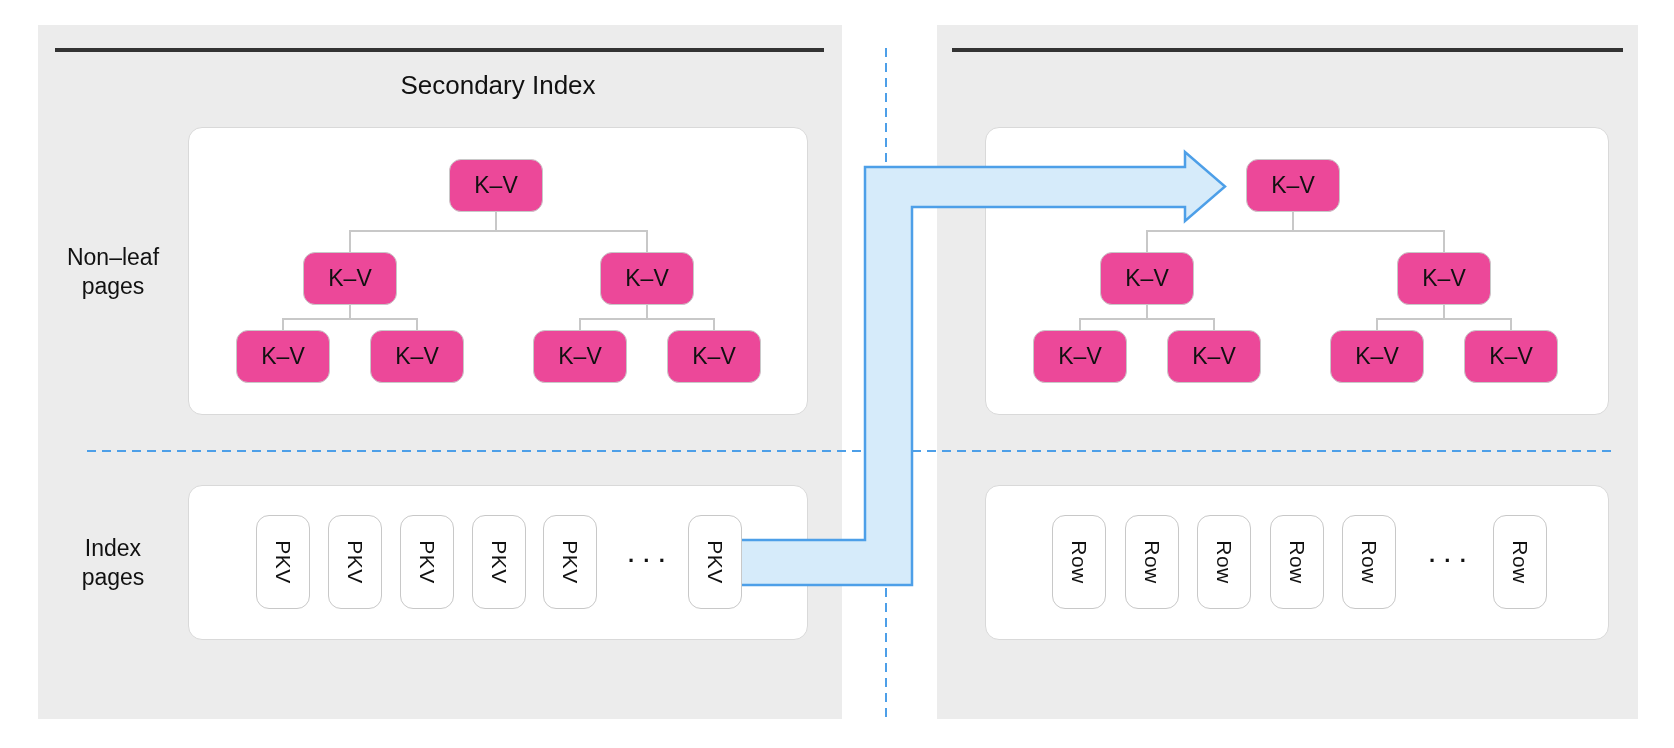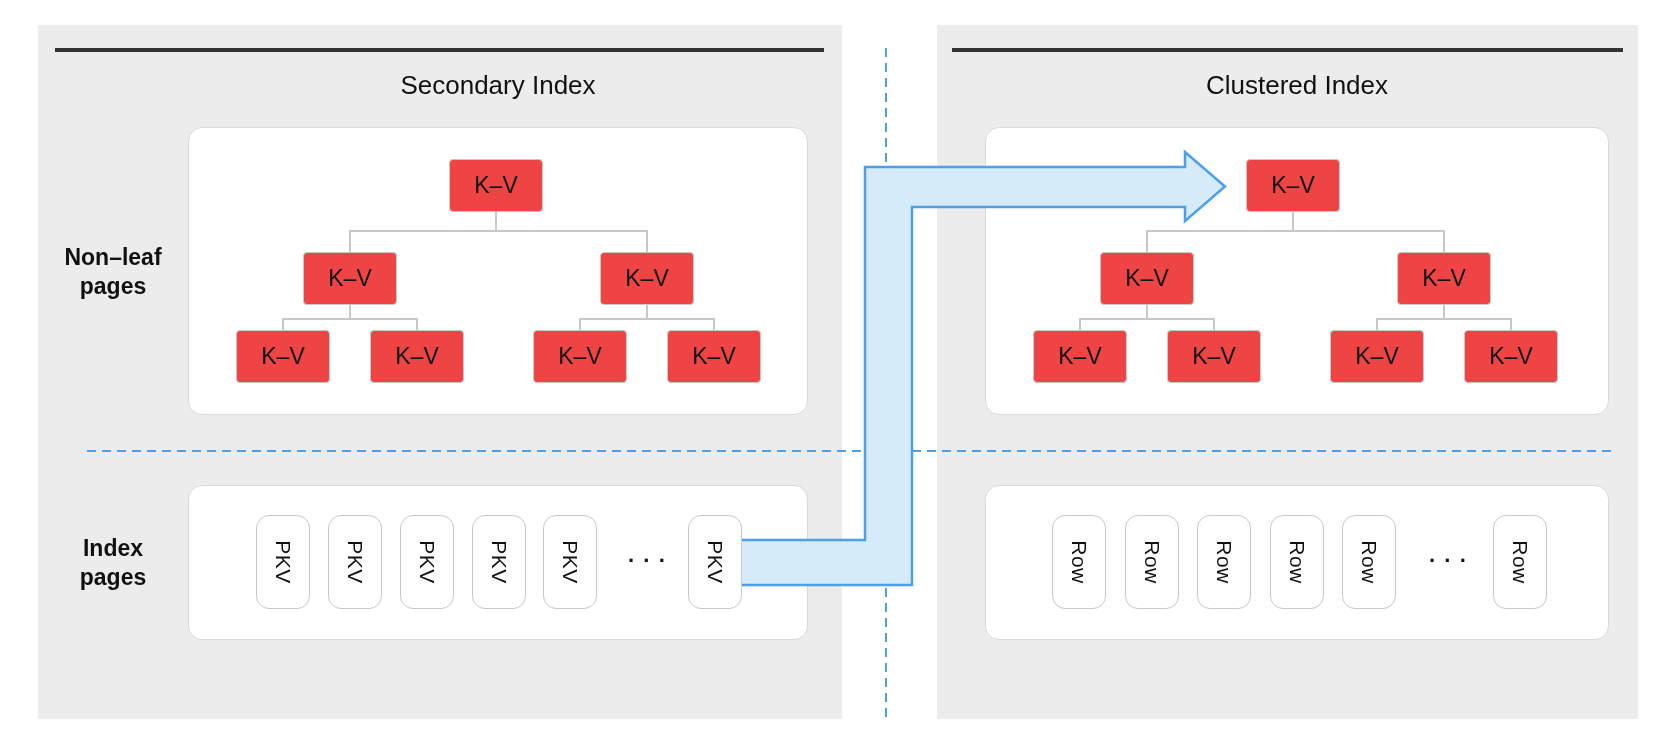--- a/index.html
+++ b/index.html
@@ -15,53 +15,52 @@
   #rule-right{left:952px;width:671px;}
   .title{position:absolute;top:70px;height:30px;line-height:30px;font-size:26px;font-weight:500;text-align:center;}
   #title-left{left:188px;width:620px;}
   #title-right{left:985px;width:624px;}
   .container{position:absolute;background:#fff;border:1.5px solid #D9D9D9;border-radius:14px;box-sizing:border-box;}
   #cont-nl-left{left:188px;top:127px;width:620px;height:288px;}
   #cont-lf-left{left:188px;top:485px;width:620px;height:155px;}
   #cont-nl-right{left:985px;top:127px;width:624px;height:288px;}
   #cont-lf-right{left:985px;top:485px;width:624px;height:155px;}
   .node{
-    position:absolute;width:94px;height:53px;background:#ef4444;border:1.5px solid #C8C8C8;
-    border-radius:4px;box-sizing:border-box;display:flex;align-items:center;justify-content:center;
+    position:absolute;width:94px;height:53px;background:#ec4899;border:1.5px solid #C8C8C8;
+    border-radius:12px;box-sizing:border-box;display:flex;align-items:center;justify-content:center;
     font-size:23px;
   }
   .conn{position:absolute;background:#C8C8C8;}
   .leaf{
     position:absolute;top:515px;width:54px;height:94px;background:#fff;border:1.5px solid #C8C8C8;
     border-radius:13px;box-sizing:border-box;display:flex;align-items:center;justify-content:center;
   }
   .leaf span{transform:rotate(90deg);font-size:21px;white-space:nowrap;letter-spacing:0.5px;}
   .dots{
     position:absolute;top:546px;width:60px;height:30px;display:flex;align-items:center;justify-content:center;
     font-size:22px;font-weight:bold;letter-spacing:8px;text-indent:8px;
   }
-  .side-label{position:absolute;left:38px;width:150px;text-align:center;font-size:23px;line-height:29px;font-weight:bold;}
+  .side-label{position:absolute;left:38px;width:150px;text-align:center;font-size:23px;line-height:29px;}
   #label-nonleaf{top:243px;}
   #label-leaf{top:534px;}
   .caption{position:absolute;left:188px;width:620px;top:657px;height:30px;line-height:30px;font-size:26px;text-align:center;}
   #overlay{position:absolute;left:0;top:0;pointer-events:none;}
 </style>
 </head>
 <body>
 
 <div id="canvas">
 
   <div class="panel" id="panel-left"></div>
   <div class="panel" id="panel-right"></div>
 
   <div class="rule" id="rule-left"></div>
   <div class="rule" id="rule-right"></div>
 
   <div class="title" id="title-left">Secondary Index</div>
-  <div class="title" id="title-right">Clustered Index</div>
 
   <div class="side-label" id="label-nonleaf">
     <div>Non–leaf</div>
     <div>pages</div>
   </div>
   <div class="side-label" id="label-leaf">
     <div>Index</div>
     <div>pages</div>
   </div>
 

